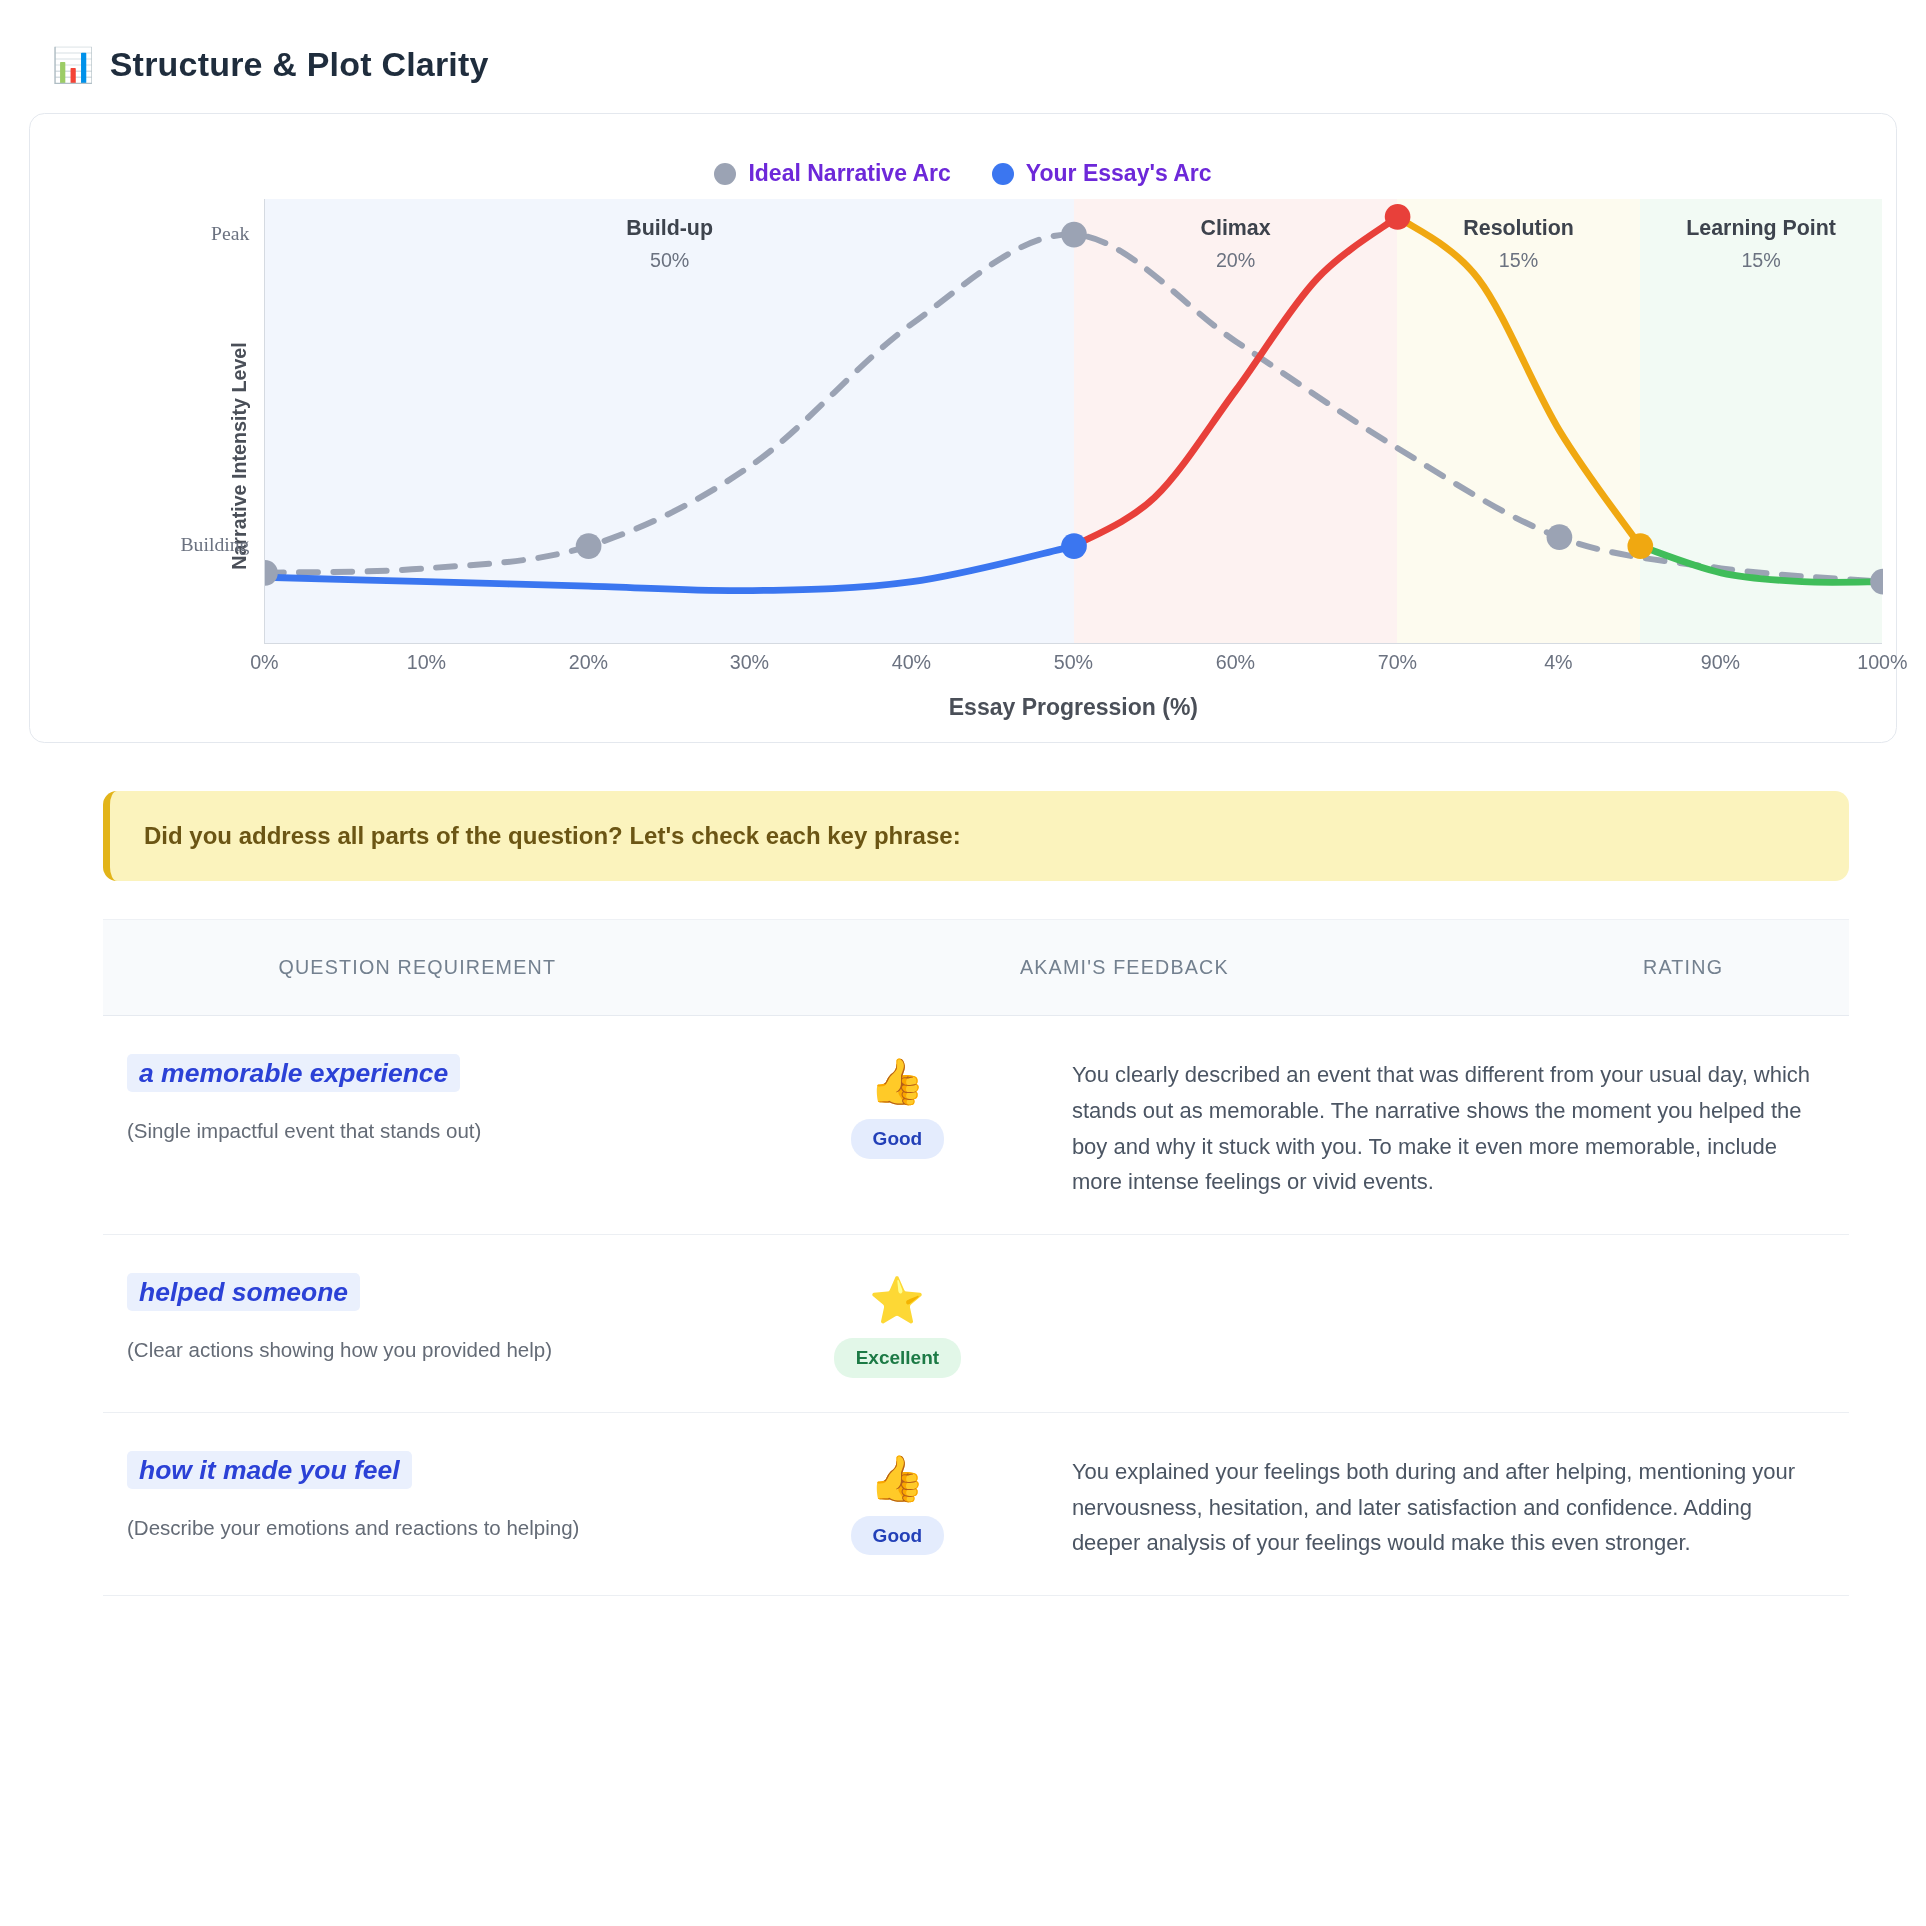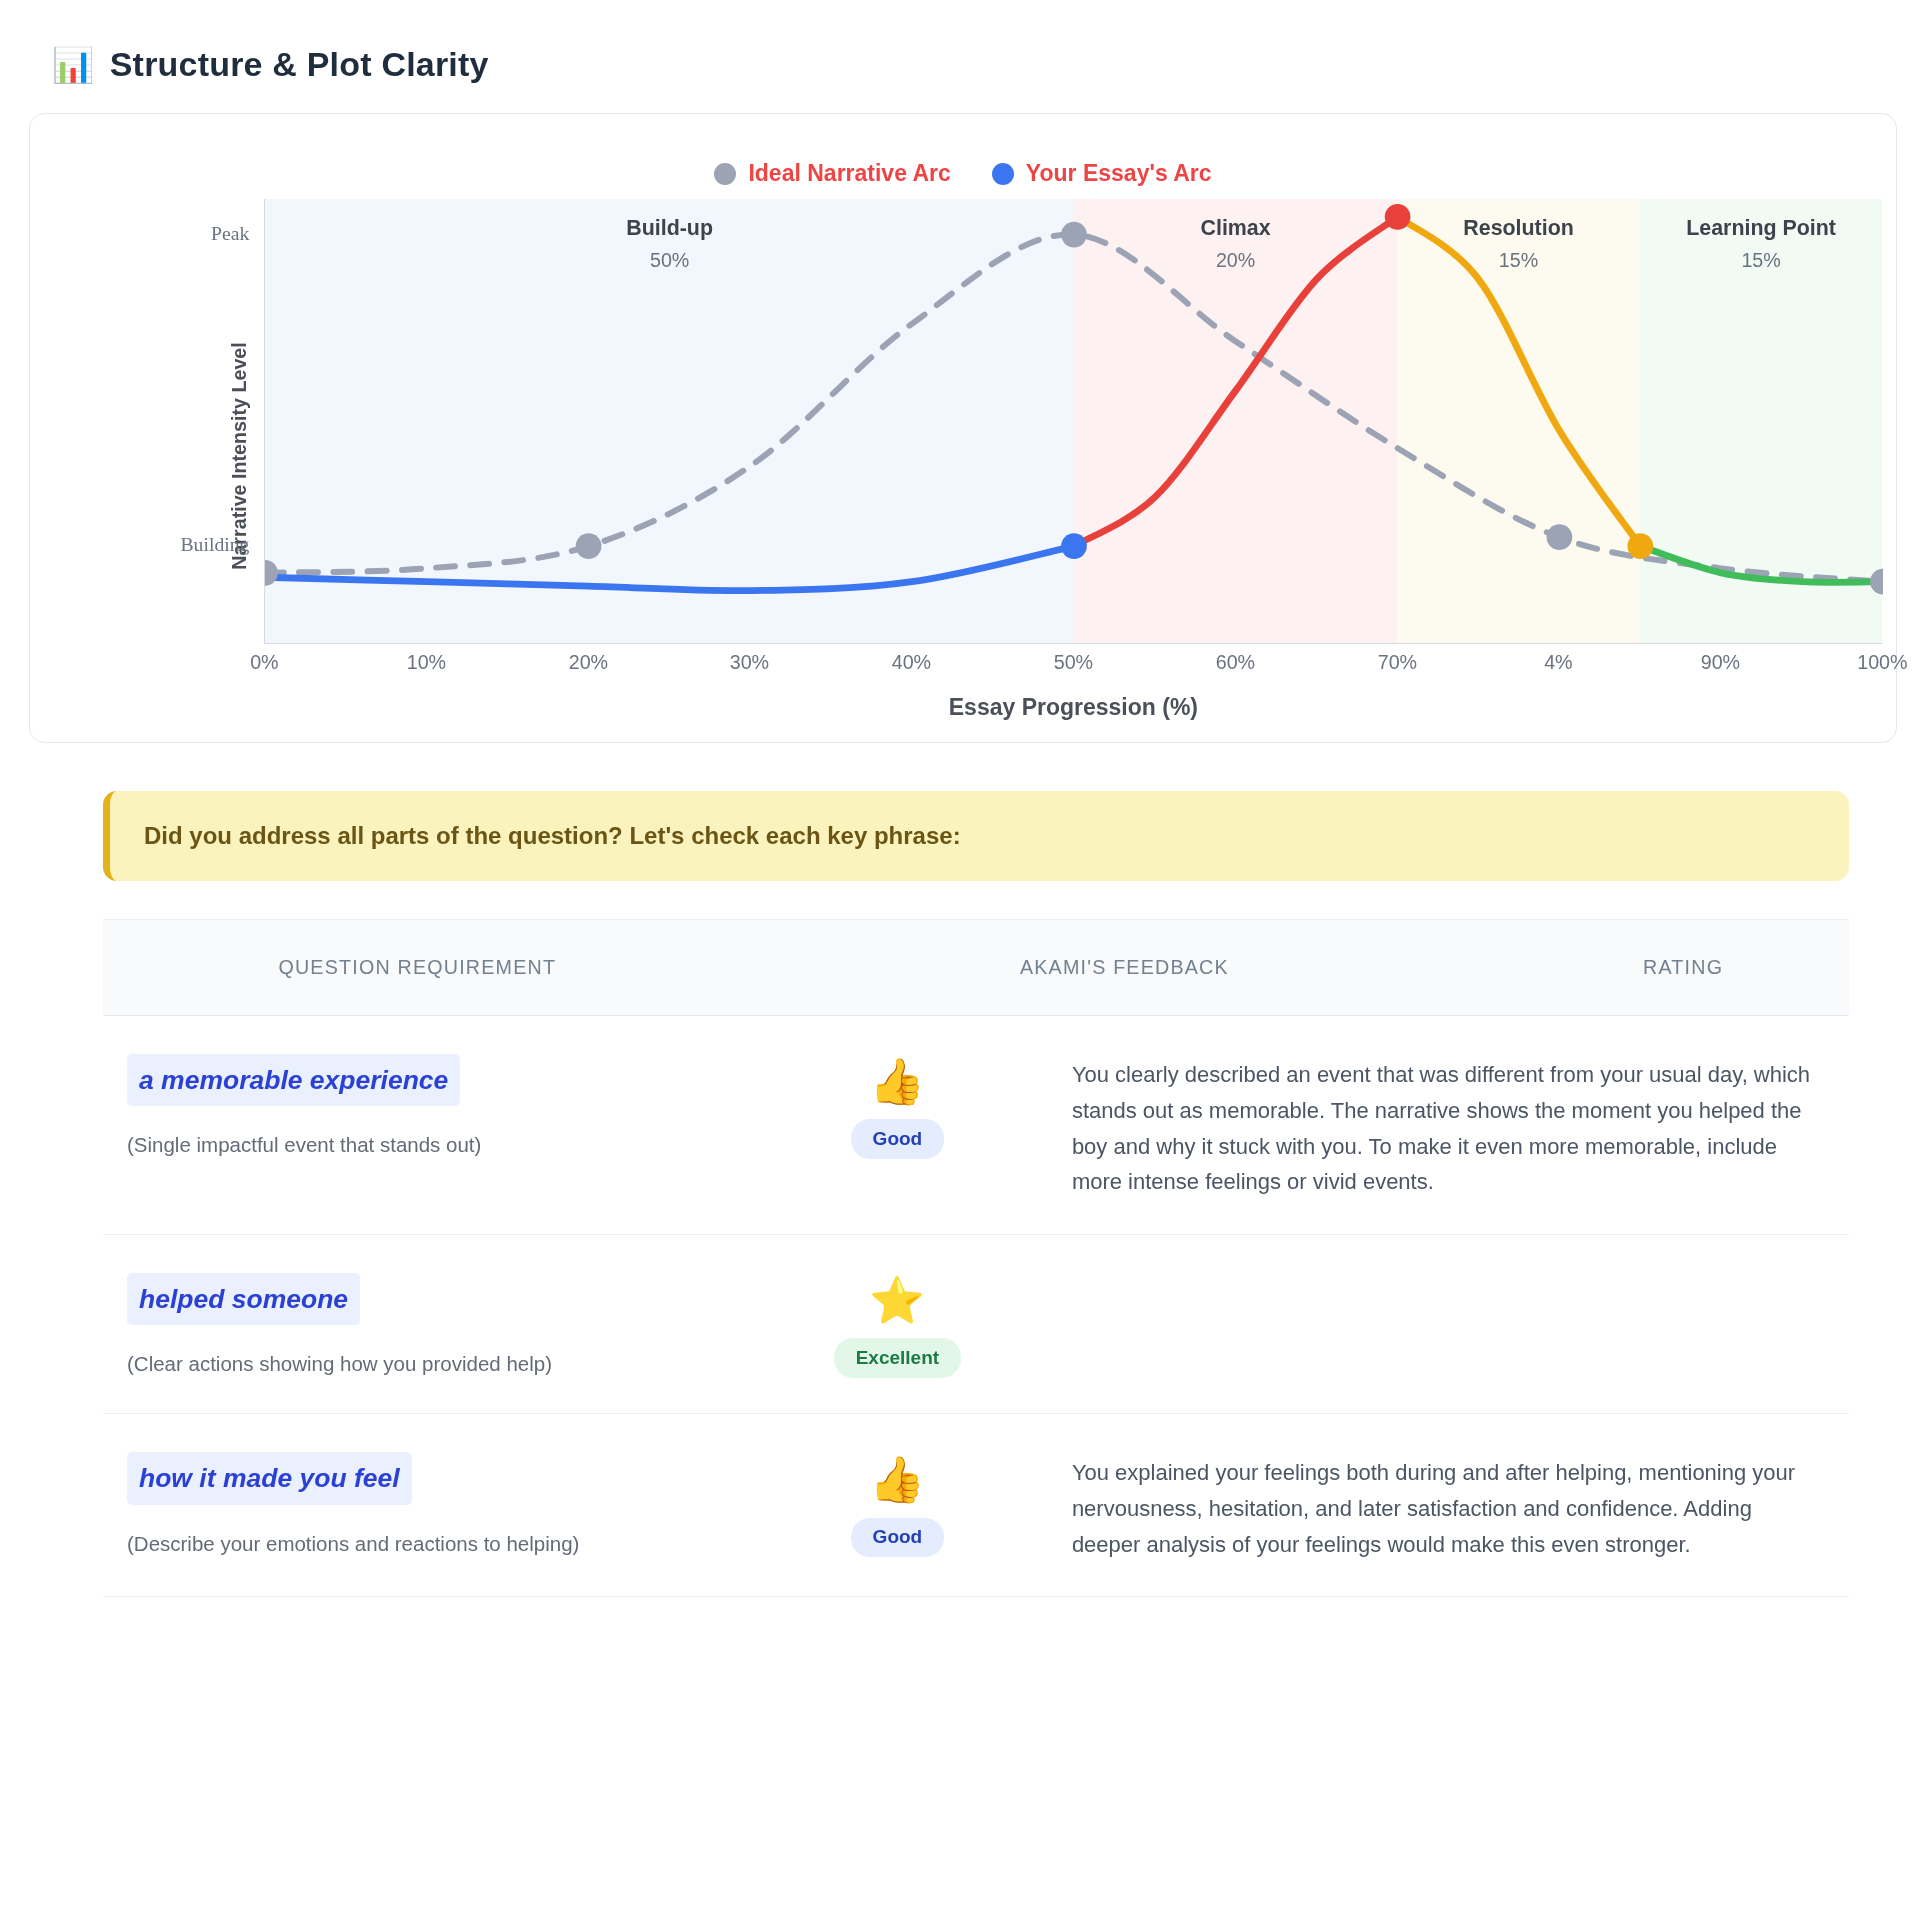--- a/index.html
+++ b/index.html
@@ -35,21 +35,21 @@
     padding: 22px 29px 29px 29px;
   }
 
   .legend {
     display: flex; justify-content: center; align-items: center;
     gap: 41px;
     padding: 24px 0 12px 0;
   }
   .legend-item { display: flex; align-items: center; gap: 12px; }
   .legend-dot { width: 22px; height: 22px; border-radius: 50%; display: block; }
-  .legend-label { font-size: 23px; font-weight: bold; color: #ef4444; }
+  .legend-label { font-size: 23px; font-weight: bold; color: #6d28d9; }
 
   
   .chart-wrap { position: relative; height: 514px; }
 
   .ylabel {
     position: absolute;
     left: 67px; top: 50%;
     transform: translateY(-50%) rotate(-90deg);
     transform-origin: center;
     font-size: 19.7px; font-weight: bold; color: #4a4f58;
@@ -143,21 +143,21 @@
                align-items: center; gap: 15.4px; padding-top: 5.1px; }
   .cell-fb { width: 45%; padding: 3.4px 26px 0 8.6px; }
 
   .phrase {
     display: inline-block;
     background: #eaf0fd;
     color: #2b41d6;
     font-weight: bold;
     font-style: italic;
     font-size: 26.5px;
-    padding: 11px 12px;
+    padding: 4px 12px;
     border-radius: 5.1px;
     line-height: 1.15;
   }
   .hint {
     margin-top: 24px;
     font-size: 20.5px;
     color: #646b76;
     line-height: 1.45;
   }
   .rate-emoji { font-size: 45px; line-height: 1; }

